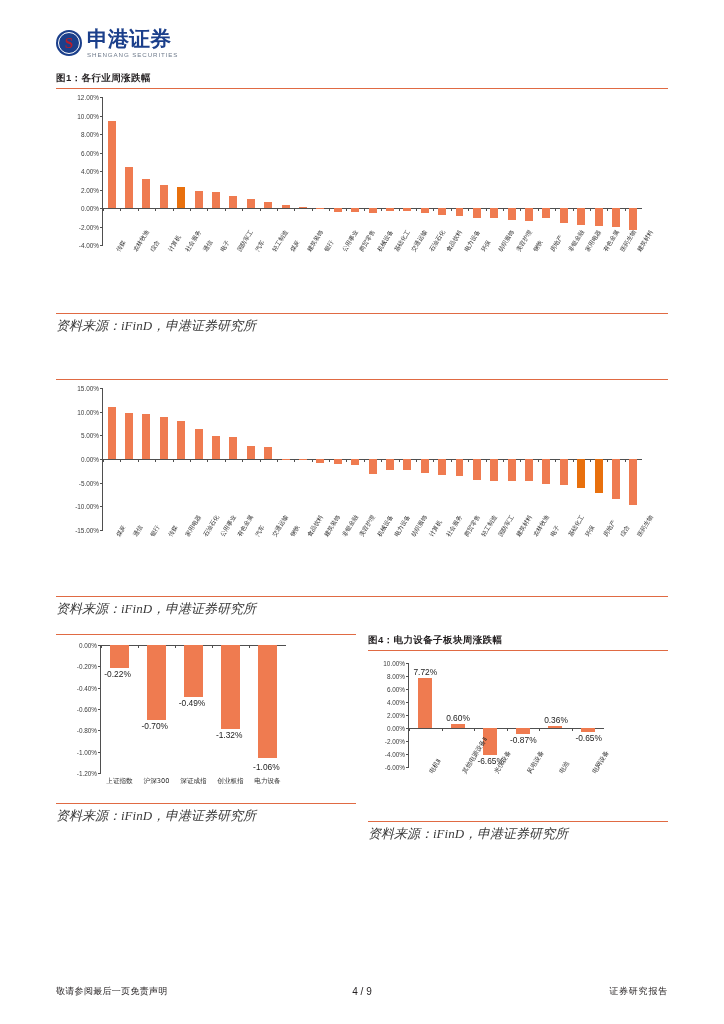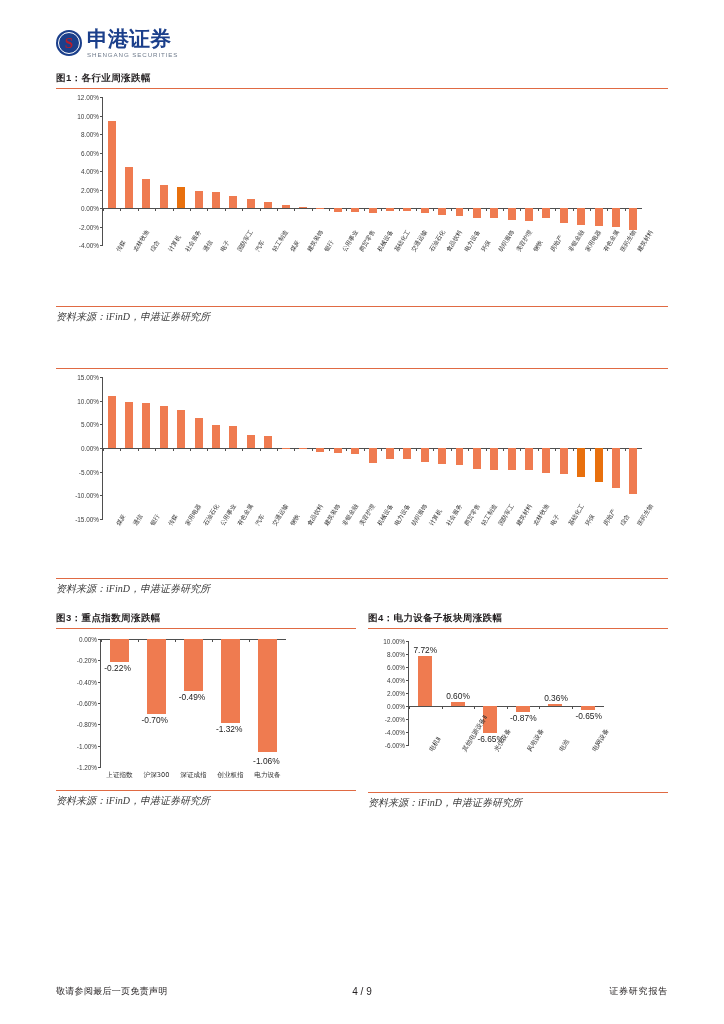--- a/index.html
+++ b/index.html
@@ -49,22 +49,22 @@
   
   .fig { margin-top: 14px; }
   .fig-title {
     font-size:9.5px; font-weight:bold; color:#231f20;
     letter-spacing:0.4px; padding-bottom:3px;
     font-family:Liberation Sans, sans-serif;
   }
   .fig-rule { border-top: 1.1px solid #e06a43; }
   .fig-body { position:relative; }
   .fig-src {
-    font-size:10px; color:#3a3a3a; font-style:italic;
-    border-top:1.1px solid #e06a43; padding-top:3px; margin-top:11px;
+    font-size:13px; color:#3a3a3a; font-style:italic;
+    border-top:1.1px solid #e06a43; padding-top:3px; margin-top:18px;
     font-family:"Liberation Serif", serif;
   }
 
   
   .chart { position:relative; font-family:"Liberation Sans", sans-serif; }
   .yaxis-label {
     position:absolute; right:100%; margin-right:4px;
     transform: translateY(-50%);
     font-size:6.4px; color:#3b3b3b; white-space:nowrap;
   }
@@ -615,21 +615,20 @@
               </div>
             </div>
           </div>
         </div>
     </div>
     <div class="fig-src">资料来源：iFinD，申港证券研究所</div>
   </div>
 
   <div class="two-up">
     <div class="fig">
-      <div class="fig-title">图3：重点指数周涨跌幅</div>
       <div class="fig-rule"></div>
       <div class="fig-body">
         <div class="chart" id="chart3" style="height: 150px; padding-left: 44px; padding-top: 10px;">
             <div class="plot" style="height: 128px; width: 186px;">
               <div class="yaxis-label" style="top: 128px;">-1.20%</div>
               <div class="tickmark" style="top: 128px;"></div>
               <div class="yaxis-label" style="top: 106.667px;">-1.00%</div>
               <div class="tickmark" style="top: 106.667px;"></div>
               <div class="yaxis-label" style="top: 85.3333px;">-0.80%</div>
               <div class="tickmark" style="top: 85.3333px;"></div>

